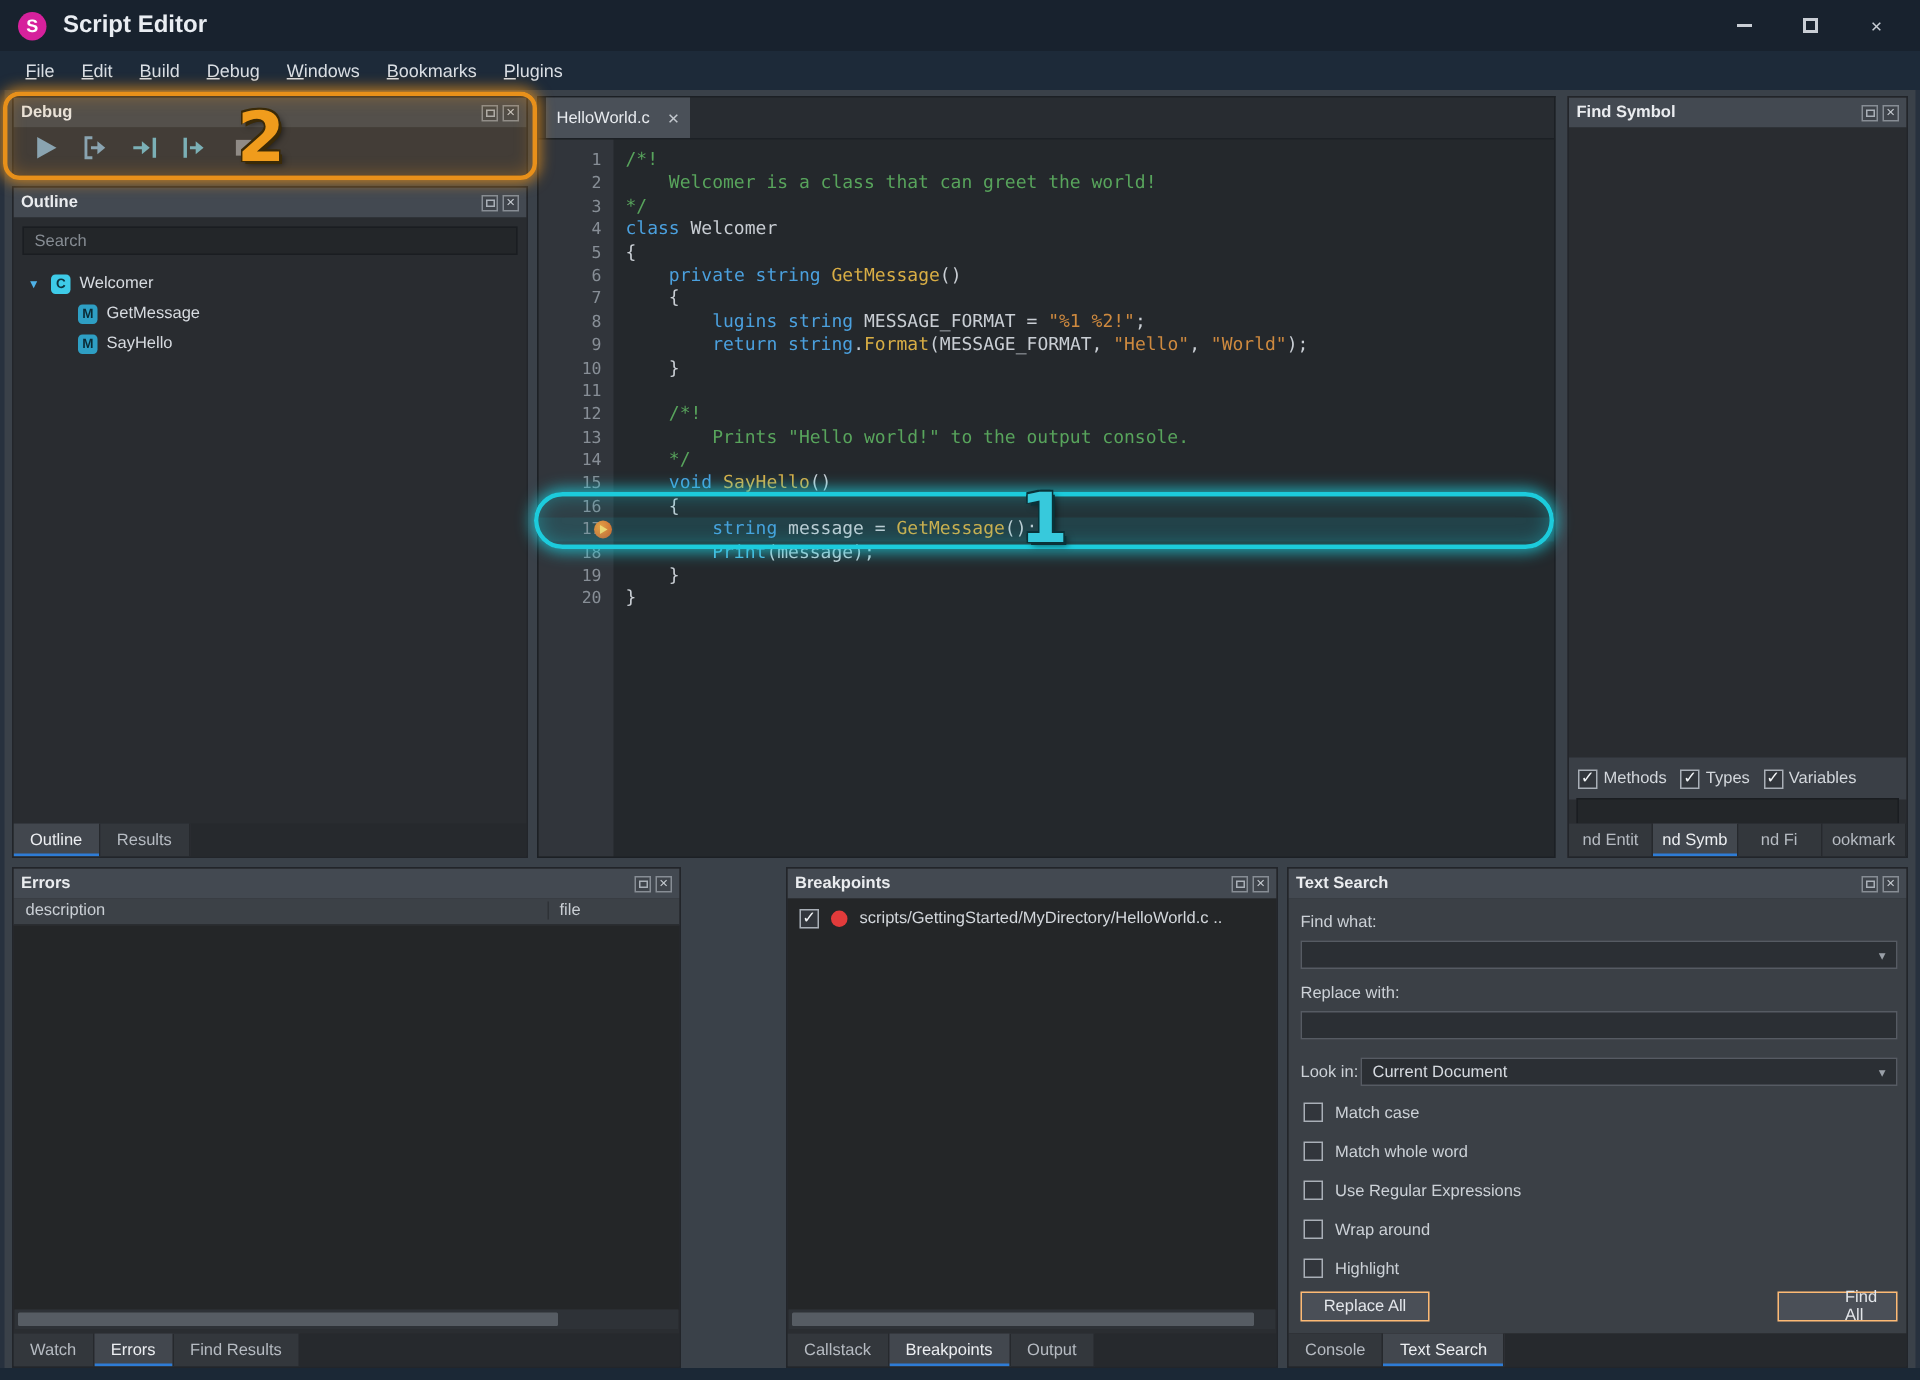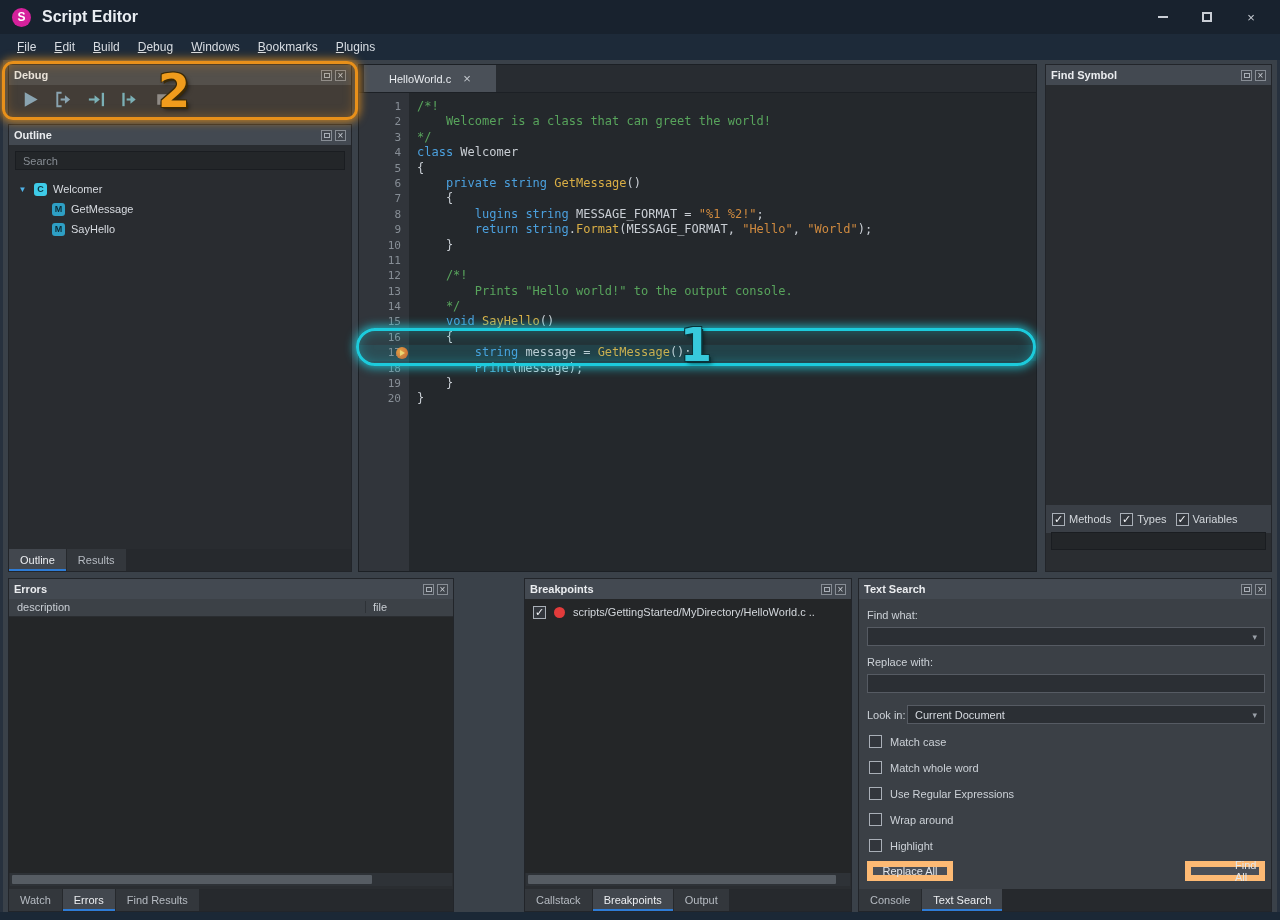--- a/index.html
+++ b/index.html
@@ -53,21 +53,21 @@
   .tree{position:absolute;left:0;top:34px;right:0;}
   .tree-row{height:20px;display:flex;align-items:center;gap:6px;font-size:11px;color:#D7DBE0;}
   .tree-arrow{color:#4FB3E8;font-size:8px;width:11px;text-align:center;}
   .sym-icon{width:13px;height:13px;border-radius:3px;font-size:9px;font-weight:bold;display:flex;align-items:center;justify-content:center;}
   .sym-icon.c{background:#3ECBE8;color:#0C3540;}
   .sym-icon.m{background:#2E9FC4;color:#0B2A34;}
 
   
   .editor-area{position:absolute;left:358px;top:64px;width:679px;height:508px;}
   .editor-tabbar{position:absolute;left:0;top:0;right:0;height:28px;background:#282C31;border:1px solid #1C2025;border-bottom:none;display:flex;align-items:flex-end;}
-  .editor-tab{height:27px;background:#4A5058;display:flex;align-items:center;gap:12px;padding:0 25px;font-size:11px;color:#E8EBEF;margin-left:5px;}
+  .editor-tab{height:27px;background:#4A5058;display:flex;align-items:center;gap:12px;padding:0 7px;font-size:11px;color:#E8EBEF;margin-left:5px;}
   .editor-tab .close{color:#C4C9CF;font-size:13px;}
   .editor-body{position:absolute;left:0;top:28px;right:0;bottom:0;background:#24282C;border:1px solid #1C2025;overflow:hidden;}
   .gutter-bg{position:absolute;left:0;top:0;width:50px;bottom:0;background:#31353B;}
   .code-lines{position:absolute;left:0;top:6px;right:0;font-family:"DejaVu Sans Mono",monospace;font-size:12px;line-height:15.4px;}
   .code-line{position:relative;height:15.4px;white-space:pre;}
   .code-line.current{background:rgba(28,165,180,0.13);}
   .code-line .ln{position:absolute;left:0;top:0;width:42px;text-align:right;color:#878E96;font-size:11px;font-family:"DejaVu Sans Mono",monospace;}
   .code-line .code-text{position:absolute;left:58px;top:0;}
   .marker{position:absolute;left:37px;top:2px;width:12px;height:12px;border-radius:50%;background:radial-gradient(circle at 35% 35%,#F2A03C,#D8561E);}
   .marker::after{content:"";position:absolute;left:4px;top:3px;border-left:5px solid #FFD86A;border-top:3px solid transparent;border-bottom:3px solid transparent;}
@@ -101,21 +101,21 @@
 
   .text-search-panel{left:858px;top:578px;width:414px;height:334px;}
   .ts-body{position:absolute;left:0;top:20px;right:0;bottom:22px;background:#3B4046;}
   .ts-label{position:absolute;font-size:11px;color:#CCD1D7;}
   .ts-combo{position:absolute;background:#2B2F34;border:1px solid #565B63;height:19px;display:flex;align-items:center;padding:0 7px;font-size:11px;color:#D6DAE0;}
   .ts-combo .arrow{margin-left:auto;color:#9AA0A8;font-size:9px;}
   .ts-combo .arrow::after{content:"▾";}
   .ts-input{position:absolute;background:#2B2F34;border:1px solid #565B63;height:19px;outline:none;color:#D6DAE0;font-size:11px;padding:0 6px;font-family:"Liberation Sans",sans-serif;}
   .ts-opts{position:absolute;left:10px;top:136px;display:flex;flex-direction:column;gap:13px;}
   .ts-opt{display:flex;gap:8px;align-items:center;font-size:11px;color:#CCD1D7;}
-  .btn{position:absolute;height:20px;background:#4A4F57;border:6px solid #fdba74;color:#E3E6EA;font-size:11px;display:flex;align-items:center;justify-content:center;}
+  .btn{position:absolute;height:20px;background:#4A4F57;border:1px solid #fdba74;color:#E3E6EA;font-size:11px;display:flex;align-items:center;justify-content:center;}
   .btn-replace-all{left:8px;top:262px;width:86px;}
   .btn-find-all{left:326px;top:262px;width:80px;padding-left:44px;}
   .lbl-find{left:8px;top:10px;} .lbl-replace{left:8px;top:57px;} .lbl-lookin{left:8px;top:110px;}
   .combo-find{left:8px;top:28px;width:398px;}
   .input-replace{left:8px;top:75px;width:398px;}
   .combo-lookin{left:48px;top:106px;width:358px;}
 
   
   .glow-orange{position:absolute;left:2px;top:61px;width:356px;height:59px;border:3px solid #E8901A;border-radius:11px;background:rgba(235,145,30,0.10);box-shadow:0 0 9px 2px rgba(240,150,25,0.75), inset 0 0 12px rgba(240,150,25,0.35);z-index:50;pointer-events:none;}
   .glow-cyan{position:absolute;left:356px;top:328px;width:680px;height:38px;border:3px solid #1CCBDC;border-radius:19px;background:rgba(30,205,220,0.08);box-shadow:0 0 10px 2px rgba(30,205,220,0.8), inset 0 0 12px rgba(30,205,220,0.35);z-index:50;pointer-events:none;}
@@ -280,20 +280,26 @@
         <span class="fs-filter">
           <span class="cb checked"></span>
           <span>Types</span>
         </span>
         <span class="fs-filter">
           <span class="cb checked"></span>
           <span>Variables</span>
         </span>
       </div>
     <input class="fs-input" value="" style="">
+    <div class="tab-row fs-tabs">
+        <span class="tab">nd Entit</span>
+        <span class="tab active">nd Symb</span>
+        <span class="tab">nd Fi</span>
+        <span class="tab">ookmark</span>
+      </div>
   </div>
 
   <div class="panel errors-panel">
     <div class="panel-header">
       <span class="panel-title">Errors</span>
       <span class="hdr-icons">
         <span class="hdr-icon float"></span>
         <span class="hdr-icon close"></span>
       </span>
     </div>

